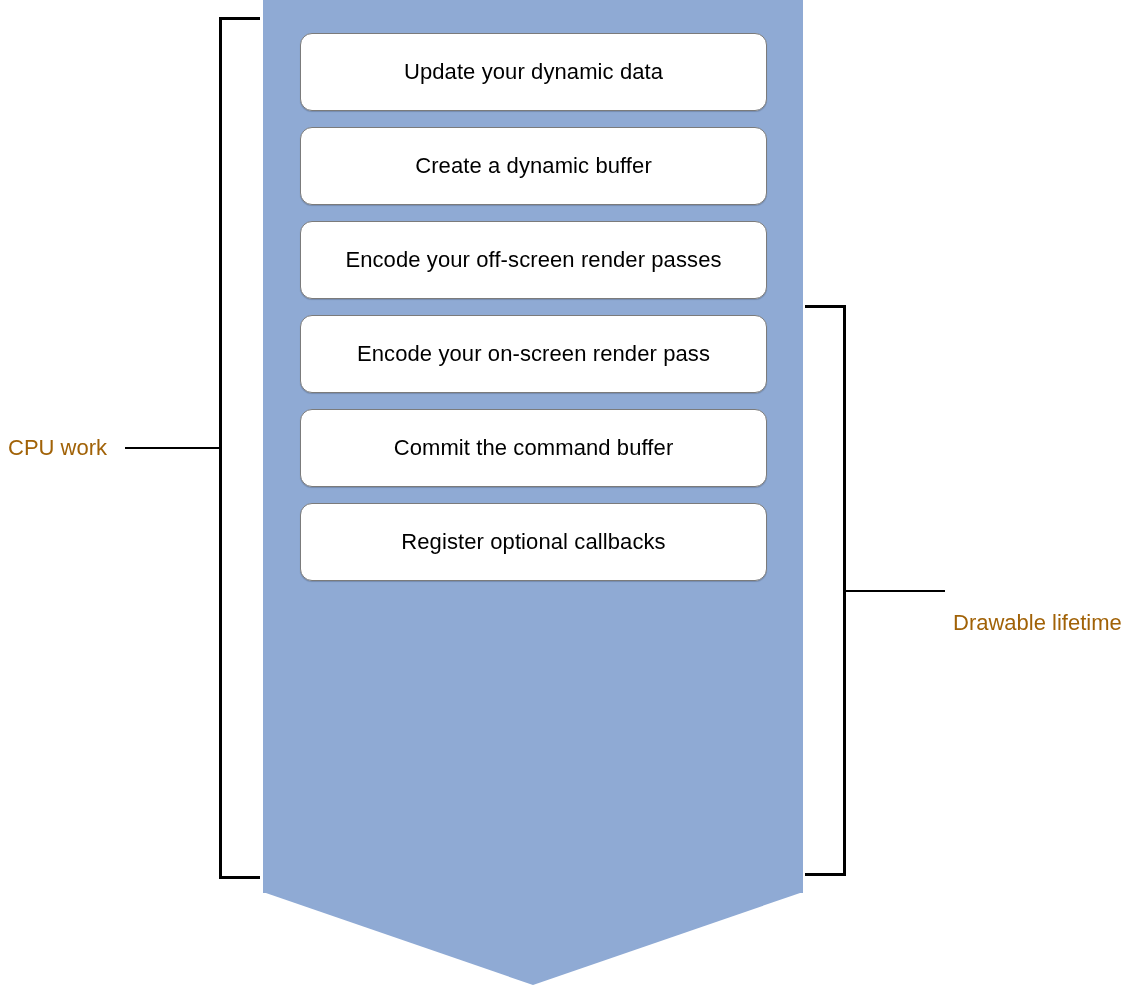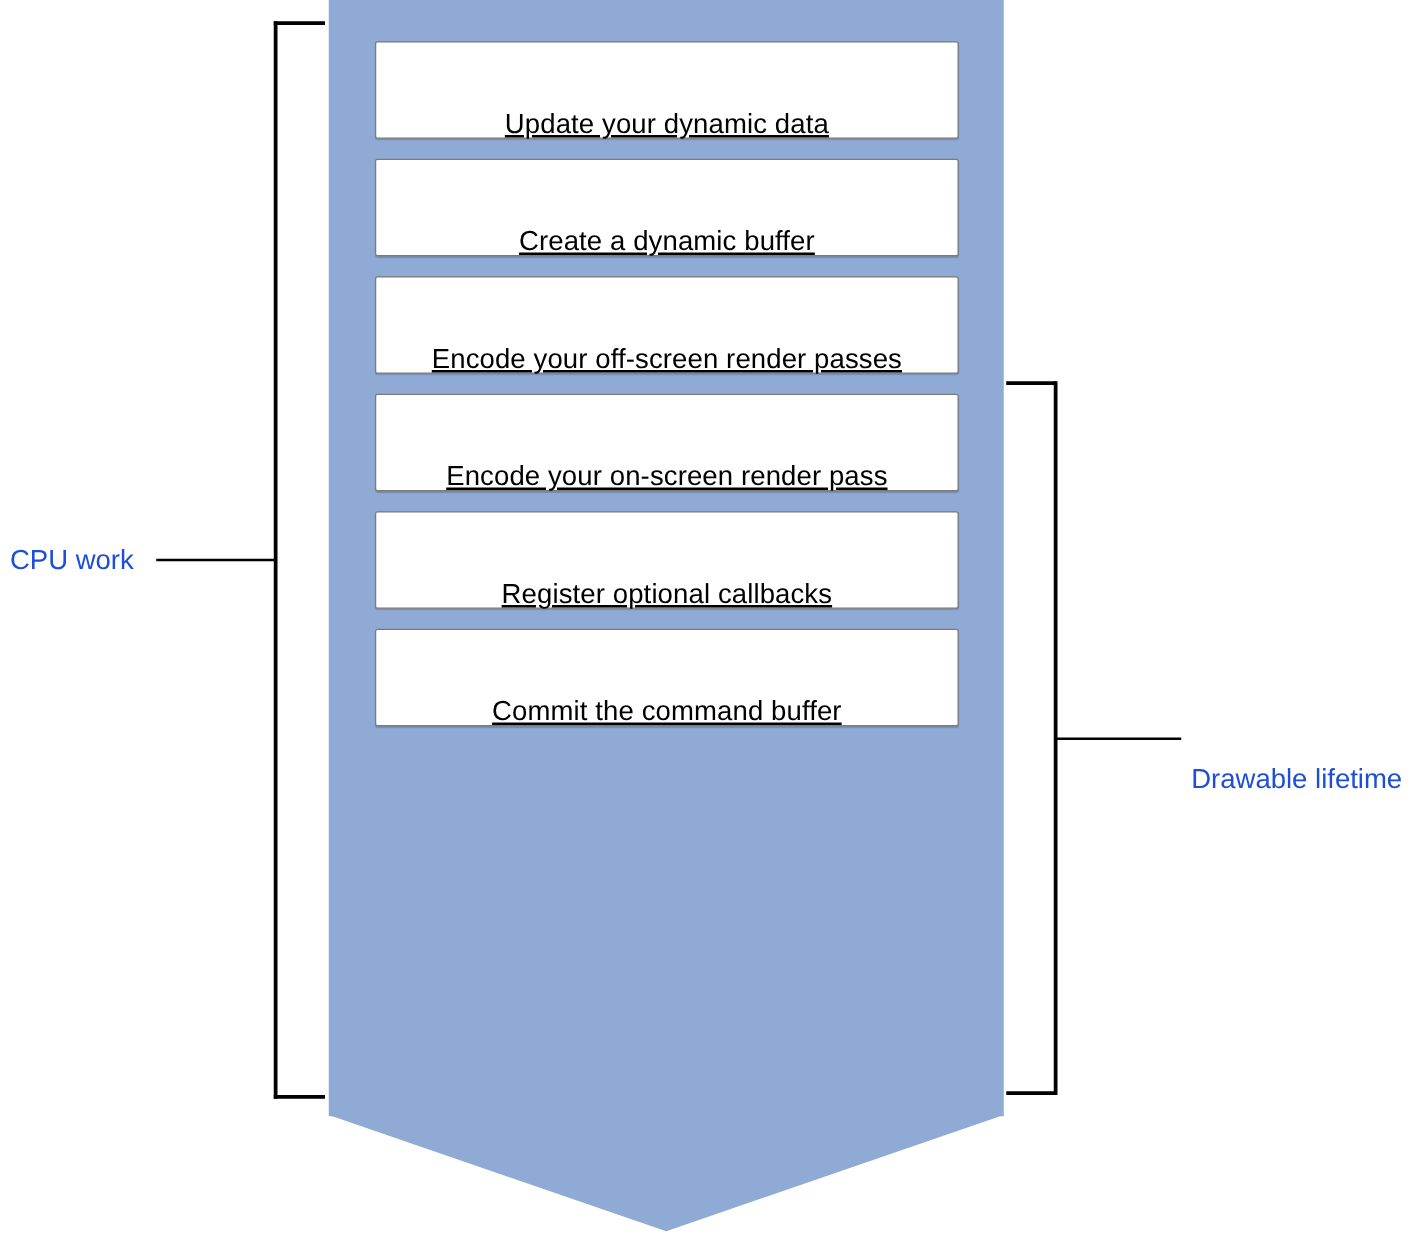--- a/index.html
+++ b/index.html
@@ -47,26 +47,25 @@
     top: 33px;
     width: 467px;
   }
   .step-box {
     box-sizing: border-box;
     width: 467px;
     height: 78px;
     margin-bottom: 16px;
     background: #ffffff;
     border: 1.5px solid #7B7B7B;
-    border-radius: 2px;
+    border-radius: 12px;
     display: flex;
-    align-items: flex-end;
+    align-items: center;
     justify-content: center;
     box-shadow: 0 1px 1px rgba(0,0,0,0.18);
-    text-decoration: underline;
   }
   .step-box:last-child { margin-bottom: 0; }
   .step-label {
     font-size: 22px;
     color: #000000;
     line-height: 1;
     letter-spacing: 0.1px;
     white-space: nowrap;
   }
 
@@ -85,21 +84,21 @@
   
   .brk-right-vert { left: 843px; top: 305px; width: 2.5px; height: 571px; }
   .brk-right-top  { left: 805px; top: 305px; width: 40px;  height: 2.5px; }
   .brk-right-bot  { left: 805px; top: 873px; width: 40px;  height: 2.5px; }
   .brk-right-conn { left: 845px; top: 590px; width: 100px; height: 1.6px; }
 
   
   .bracket-label {
     position: absolute;
     font-size: 22px;
-    color: #1d4ed8;
+    color: #a16207;
     white-space: nowrap;
     line-height: 1;
   }
   .lbl-cpu-work {
     left: 8px;
     top: 437px;
   }
   .lbl-drawable-lifetime {
     left: 953px;
     top: 612px;
@@ -127,25 +126,25 @@
       <span class="step-label">Encode your off-screen render passes</span>
     </div>
 
 
     <div class="step-box">
       <span class="step-label">Encode your on-screen render pass</span>
     </div>
 
 
     <div class="step-box">
-      <span class="step-label">Register optional callbacks</span>
+      <span class="step-label">Commit the command buffer</span>
     </div>
 
     <div class="step-box">
-      <span class="step-label">Commit the command buffer</span>
+      <span class="step-label">Register optional callbacks</span>
     </div>
 
 
   </div>
 
   <div class="bracket-line brk-left-vert"></div>
   <div class="bracket-line brk-left-top"></div>
   <div class="bracket-line brk-left-bot"></div>
   <div class="bracket-line brk-left-conn"></div>
   <div class="bracket-label lbl-cpu-work">CPU work</div>

